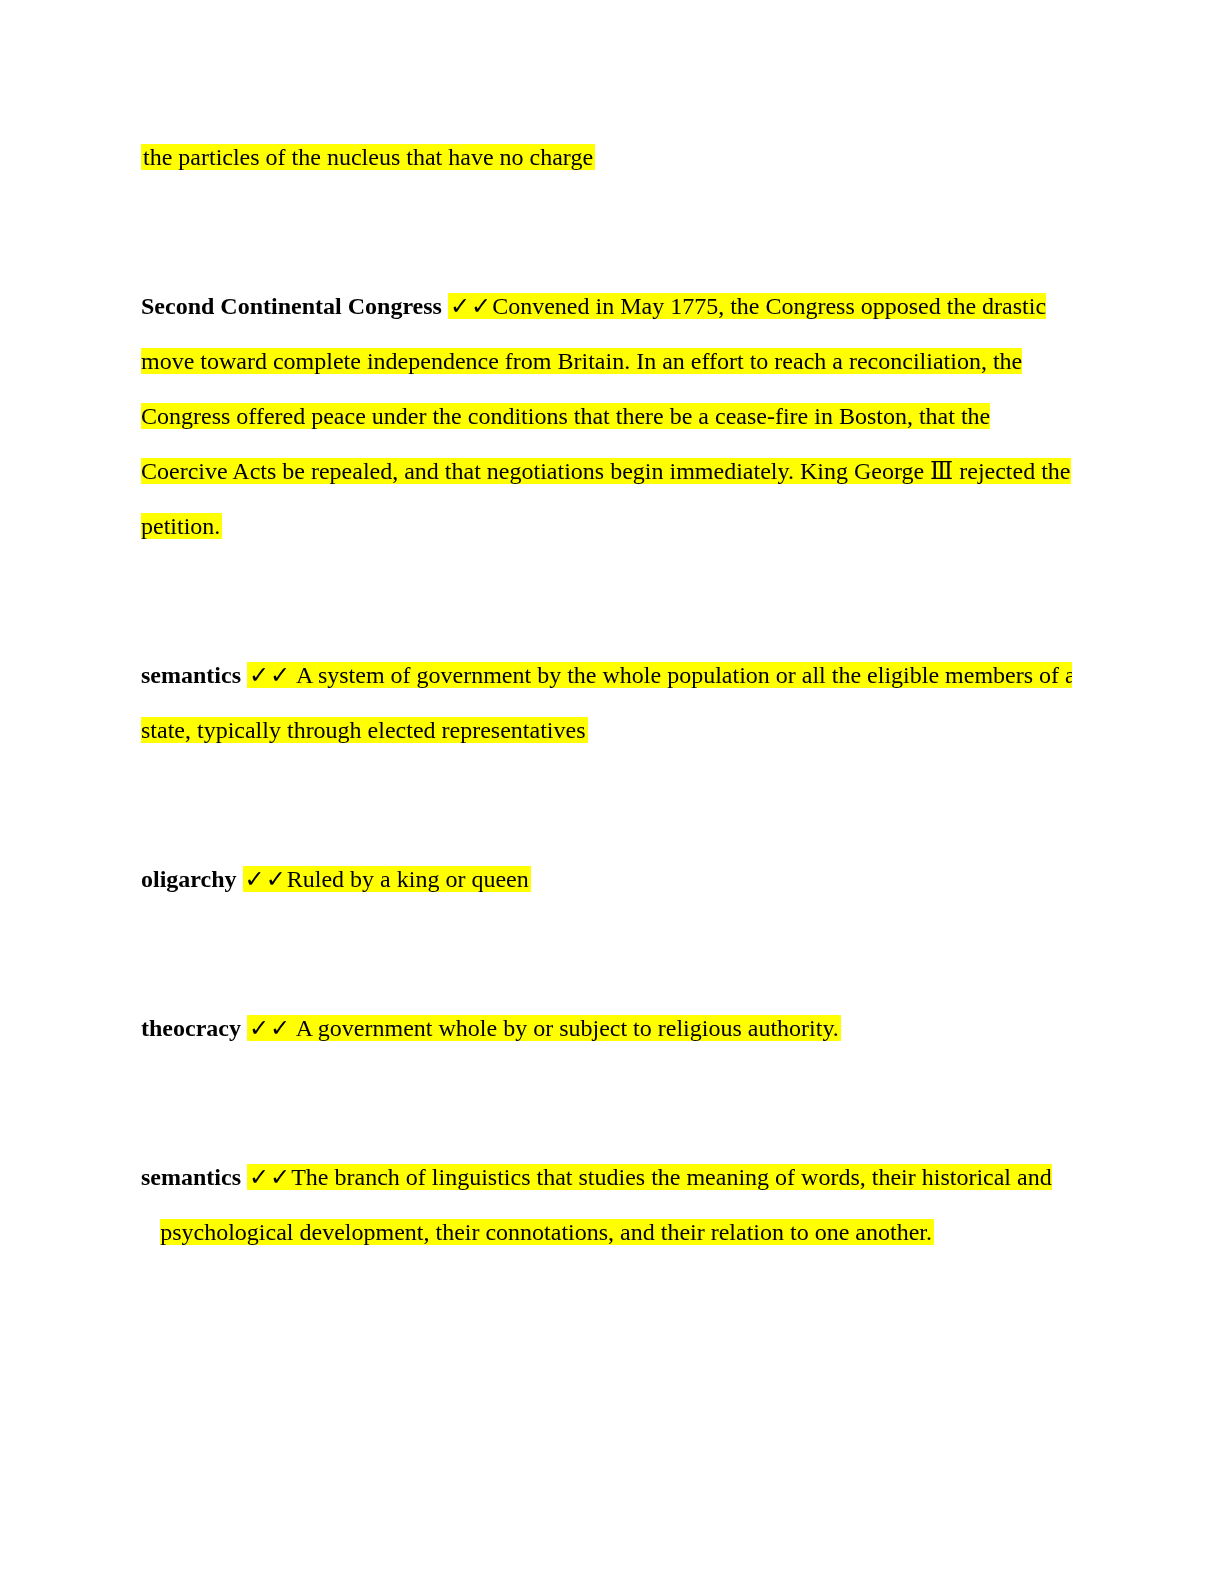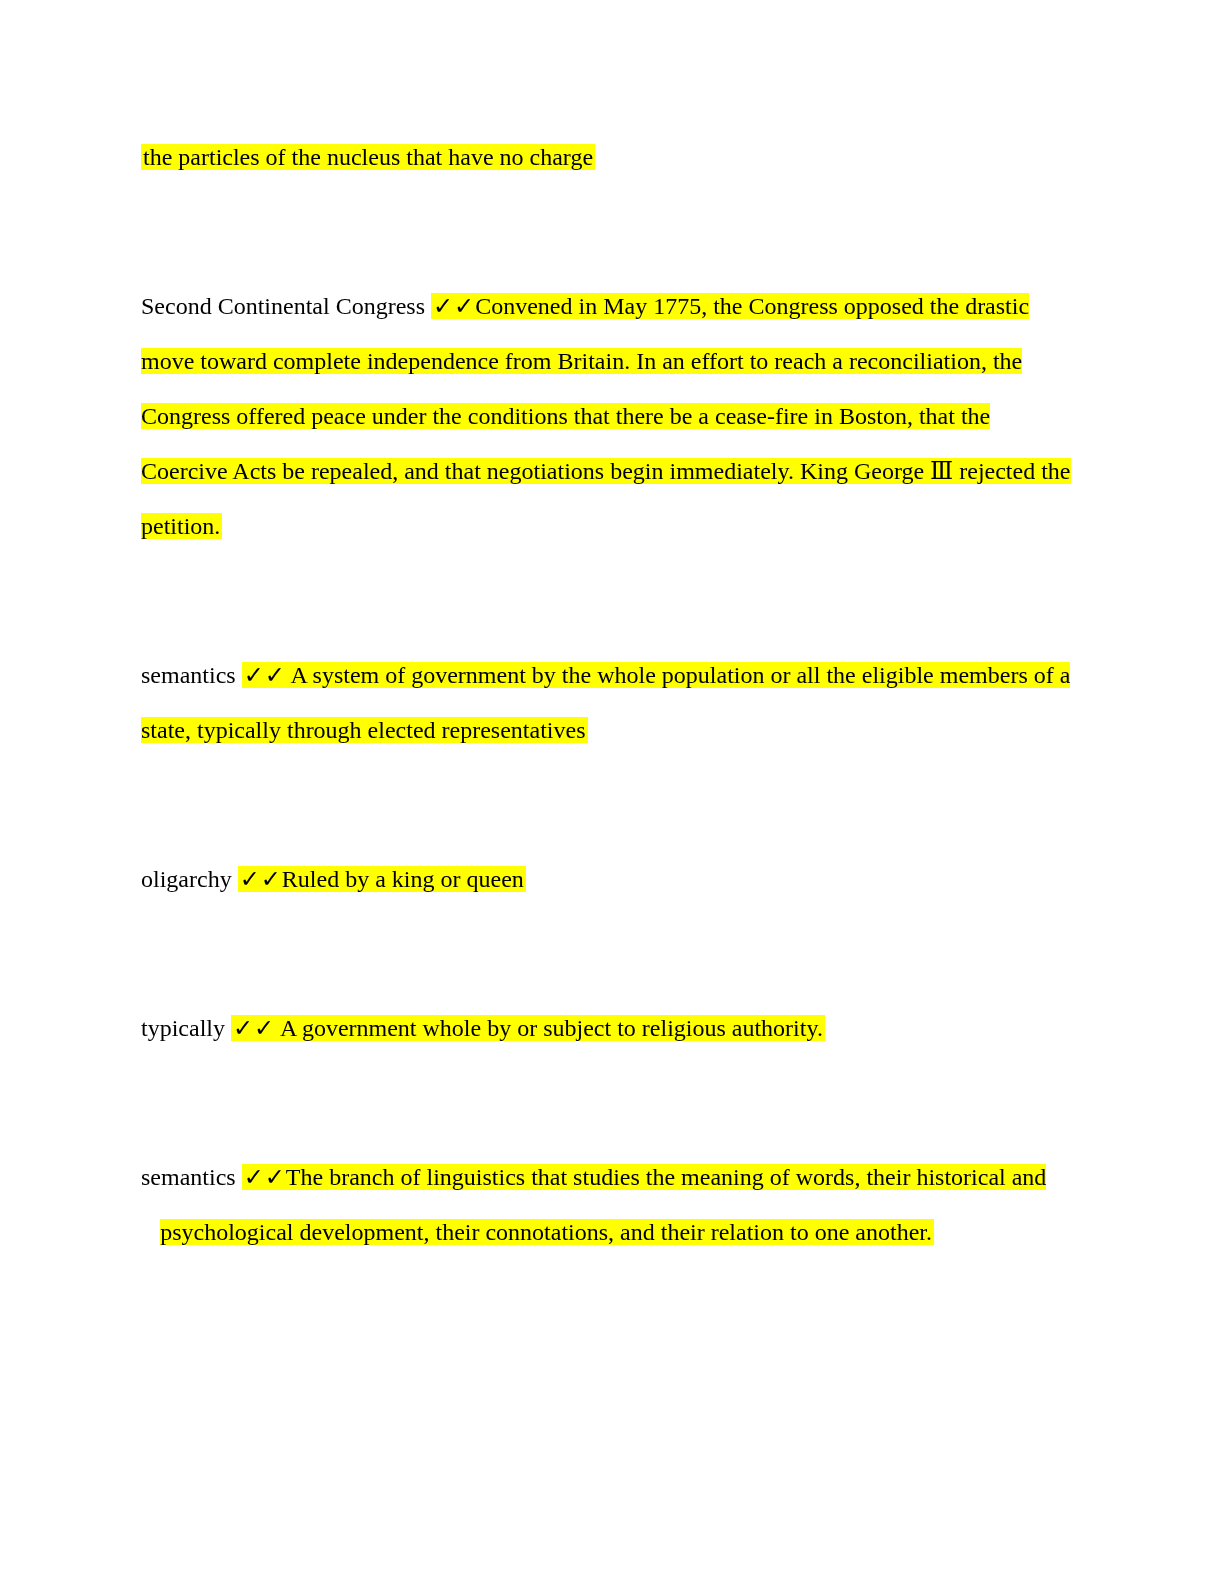--- a/index.html
+++ b/index.html
@@ -23,20 +23,21 @@
   .entry {
     margin: 0 0 94px 0;
     white-space: nowrap; 
   }
   .entry:last-child {
     margin-bottom: 0;
     text-align: right;
   }
   .term {
     background: transparent;
+    font-weight: bold;
   }
   .hl {
     background: #ffff00;
     padding: 0 2px;
   }
   .checks {
     font-family: "DejaVu Sans", sans-serif;
     font-weight: 700;
     letter-spacing: 1px;
   }
@@ -56,21 +57,21 @@
 
   <p class="entry">
     <span class="term">semantics </span><span class="hl"><span class="checks">✓✓</span><span> A system of government by the whole population or all the eligible members of a</span><br><span>state, typically through elected representatives</span></span>
   </p>
 
   <p class="entry">
     <span class="term">oligarchy </span><span class="hl"><span class="checks">✓✓</span><span>Ruled by a king or queen</span></span>
   </p>
 
   <p class="entry">
-    <span class="term">typically </span><span class="hl"><span class="checks">✓✓</span><span> A government whole by or subject to religious authority.</span></span>
+    <span class="term">theocracy </span><span class="hl"><span class="checks">✓✓</span><span> A government whole by or subject to religious authority.</span></span>
   </p>
 
 
   <p class="entry">
     <span class="term">semantics </span><span class="hl"><span class="checks">✓✓</span><span>The branch of linguistics that studies the meaning of words, their historical and</span><br><span>psychological development, their connotations, and their relation to one another.</span></span>
   </p>
 
 </div>
 
 </body></html>

